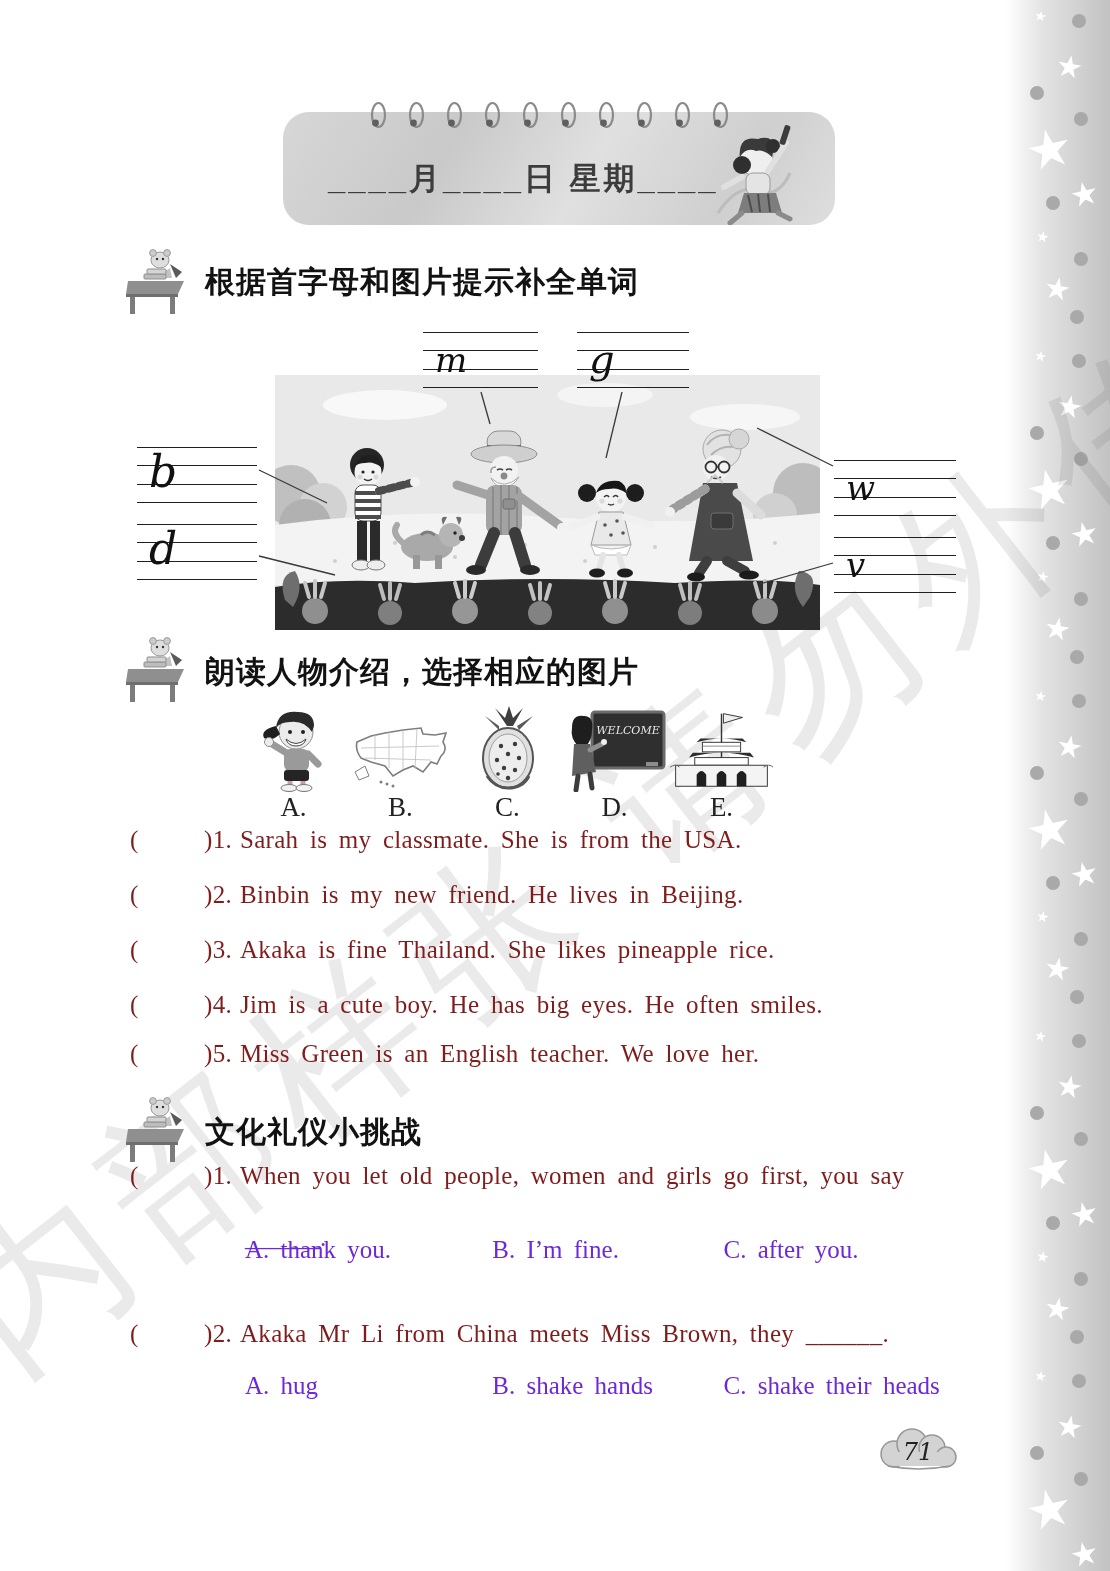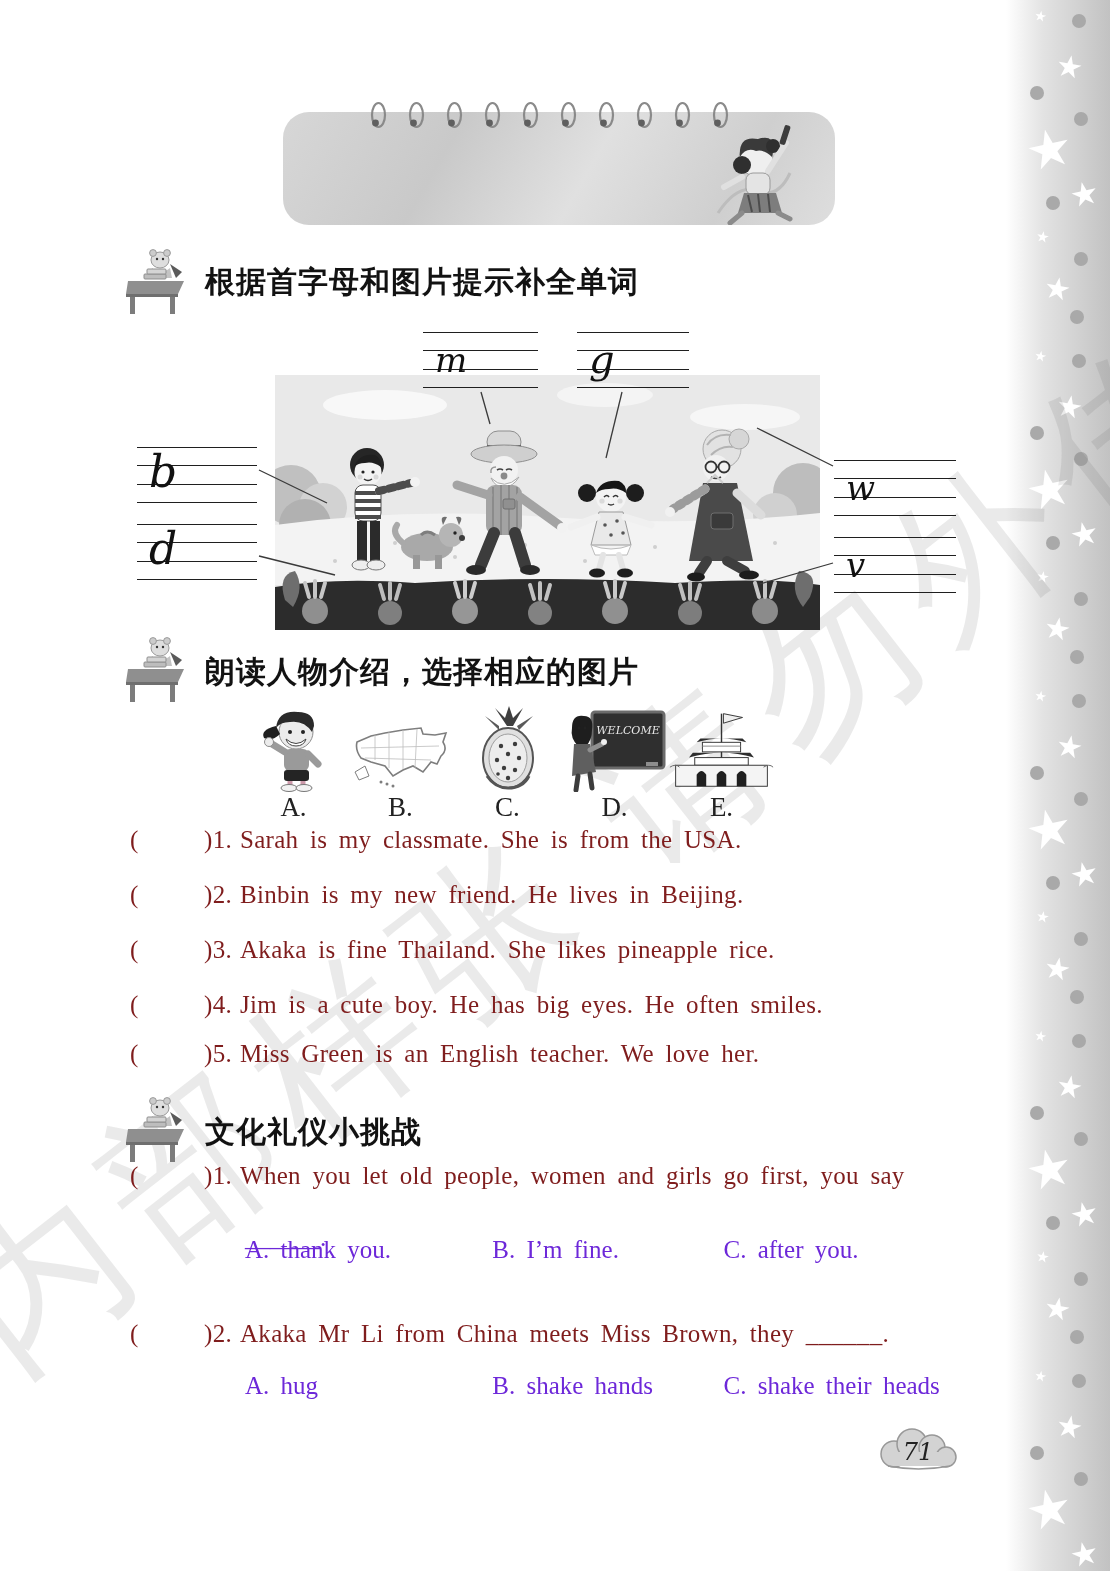--- a/index.html
+++ b/index.html
@@ -159,20 +159,21 @@
       </svg>
       <svg width="17" height="34">
         <ellipse cx="8.5" cy="15" rx="6.5" ry="12" fill="none" stroke="#8a8a8a" stroke-width="2.2"></ellipse>
         <circle cx="5.5" cy="23" r="3.4" fill="#5f5f5f"></circle>
       </svg>
       <svg width="17" height="34">
         <ellipse cx="8.5" cy="15" rx="6.5" ry="12" fill="none" stroke="#8a8a8a" stroke-width="2.2"></ellipse>
         <circle cx="5.5" cy="23" r="3.4" fill="#5f5f5f"></circle>
       </svg>
     </div>
+  <div class="date-line">____月____日  星期____</div>
   <svg class="banner-girl" width="150" height="112" viewBox="0 0 150 112">
     <path d="M40 100 Q60 70 80 78 Q100 86 112 60" stroke="#bdbdbd" stroke-width="3" fill="none"></path>
     <circle cx="78" cy="46" r="17" fill="#efefef" stroke="#9c9c9c"></circle>
     <path d="M62 44 Q60 22 80 26 Q100 20 94 44 Q86 36 78 38 Q68 34 62 44Z" fill="#3a3a3a"></path>
     <circle cx="64" cy="52" r="9" fill="#2f2f2f"></circle>
     <circle cx="95" cy="33" r="7" fill="#2f2f2f"></circle>
     <rect x="68" y="60" width="24" height="22" rx="7" fill="#e4e4e4" stroke="#9a9a9a"></rect>
     <path d="M66 80 L98 80 L104 100 L60 100 Z" fill="#7d7d7d"></path>
     <path d="M70 82 L74 99 M80 81 L82 99 M90 81 L92 99" stroke="#4c4c4c" stroke-width="2"></path>
     <path d="M90 58 L108 30" stroke="#e0e0e0" stroke-width="6" stroke-linecap="round"></path>

